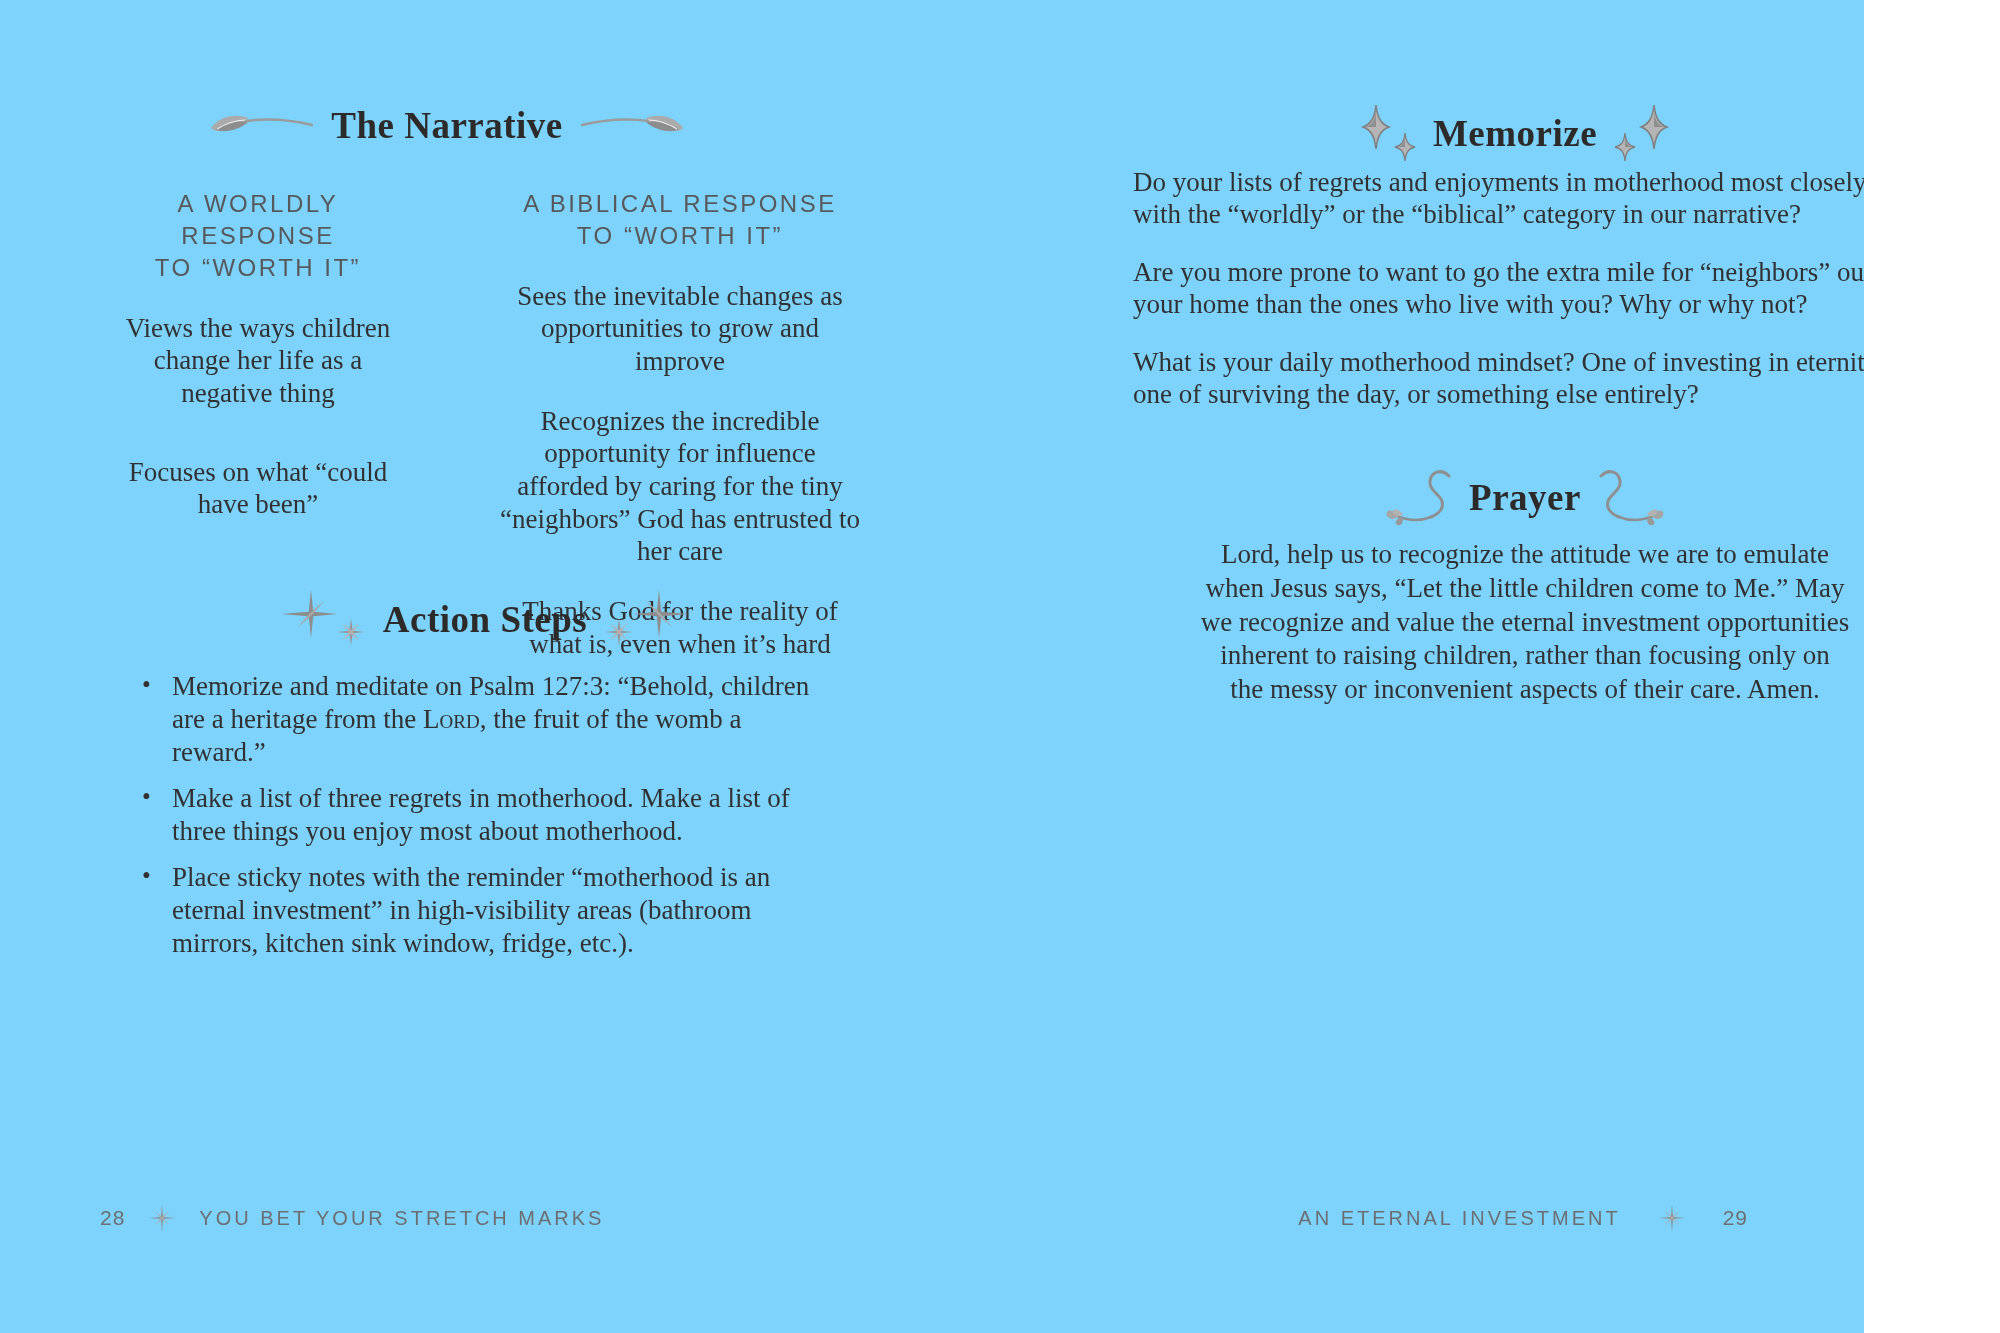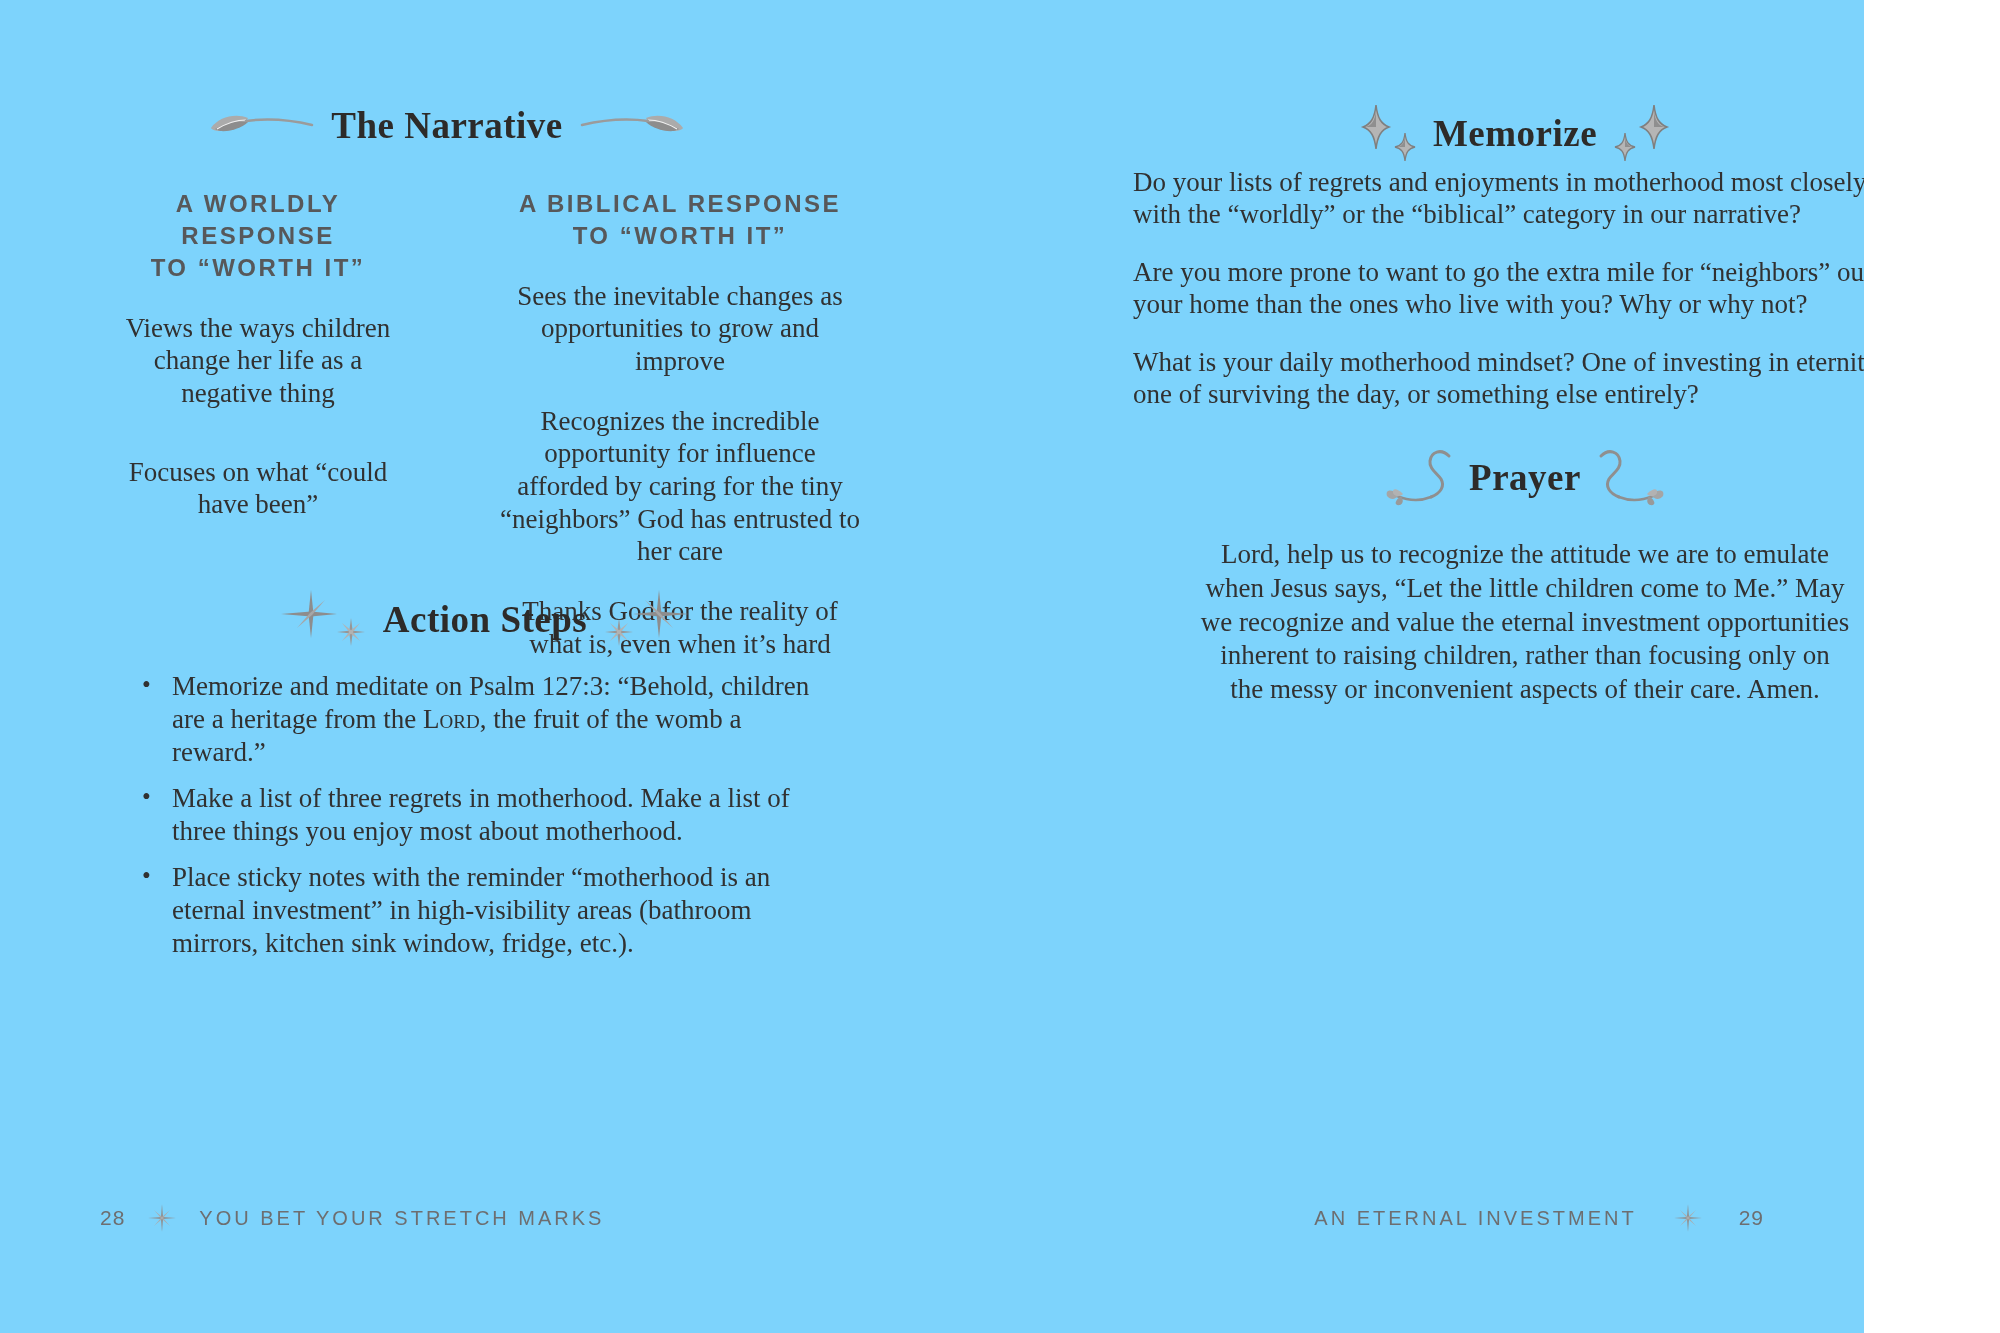--- a/index.html
+++ b/index.html
@@ -28,30 +28,30 @@
     color: #2d2b29;
     letter-spacing: 0.5px;
     white-space: nowrap;
   }
   .orn { display: block; flex: 0 0 auto; }
   .mirror { transform: scaleX(-1); }
 
   .narrative-heading { left: 100px; top: 104px; width: 694px; }
   .action-heading    { left: 185px; top: 588px; width: 600px; }
   .questions-heading { left: 1215px; top: 101px; width: 600px; }
-  .prayer-heading    { left: 1225px; top: 448px; width: 600px; }
+  .prayer-heading    { left: 1225px; top: 468px; width: 600px; }
 
   
   .col { position: absolute; text-align: center; }
   .col-worldly  { left: 108px; top: 188px; width: 300px; }
   .col-biblical { left: 500px; top: 188px; width: 360px; }
   .col-header {
     font-family: "Liberation Sans", sans-serif;
     font-size: 24px;
-    font-weight: 700;
+    font-weight: 400;
     letter-spacing: 2.5px;
     color: #57585a;
     line-height: 1.33;
     margin-bottom: 28px;
   }
   .col-item { font-size: 27px; line-height: 1.21; color: #313131; }
   .col-worldly  .col-item { margin-bottom: 46px; }
   .col-biblical .col-item { margin-bottom: 27px; }
   .col-item:last-child { margin-bottom: 0; }
 
@@ -99,21 +99,21 @@
     top: 1203px;
     display: flex;
     align-items: center;
     font-family: "Liberation Sans", sans-serif;
     font-size: 20px;
     letter-spacing: 3px;
     color: #6d6e70;
     white-space: nowrap;
   }
   .footer-left  { left: 100px; gap: 22px; }
-  .footer-right { right: 100px; gap: 36px; }
+  .footer-right { right: 116px; gap: 36px; }
   .footer .page-num { letter-spacing: 1px; font-size: 21px; }
 </style>
 </head>
 <body>
 
 <svg width="0" height="0" style="position:absolute" aria-hidden="true">
   <defs>
     <g id="leaf-flourish">
       <path d="M4 17 C12 6 28 2 41 7 C37 15 25 21 13 20 C9 20 5 19 4 17 Z" fill="#ababab"></path>
       <path d="M8 18 C18 12 30 9 41 11 C35 17 23 21 13 20 Z" fill="#8d8d8d"></path>

